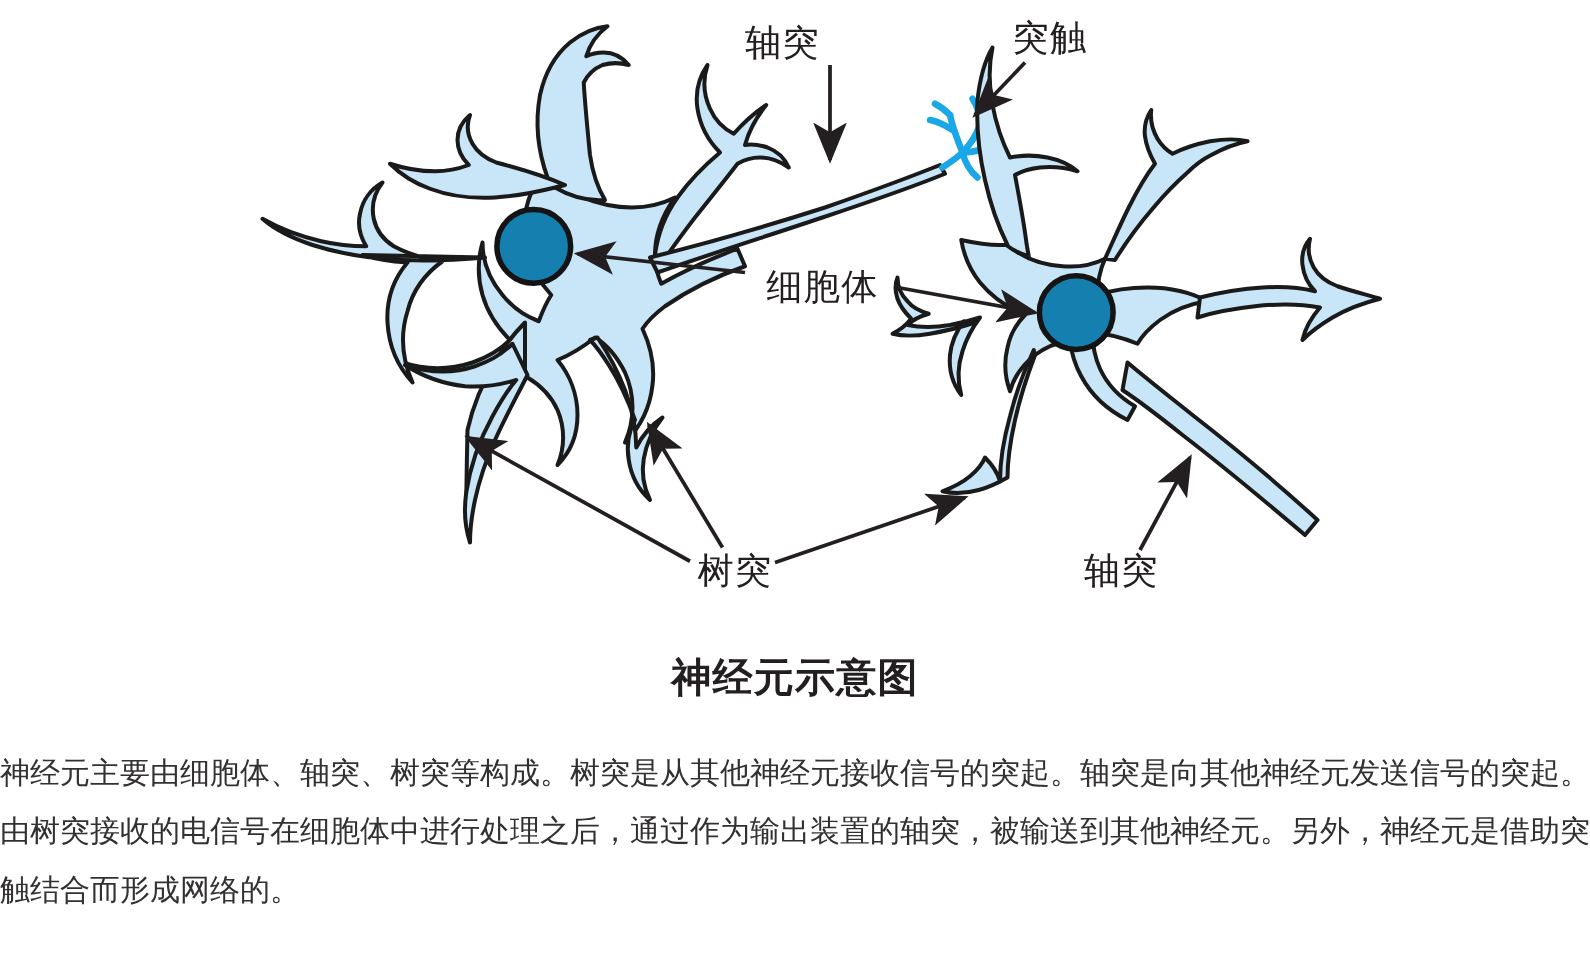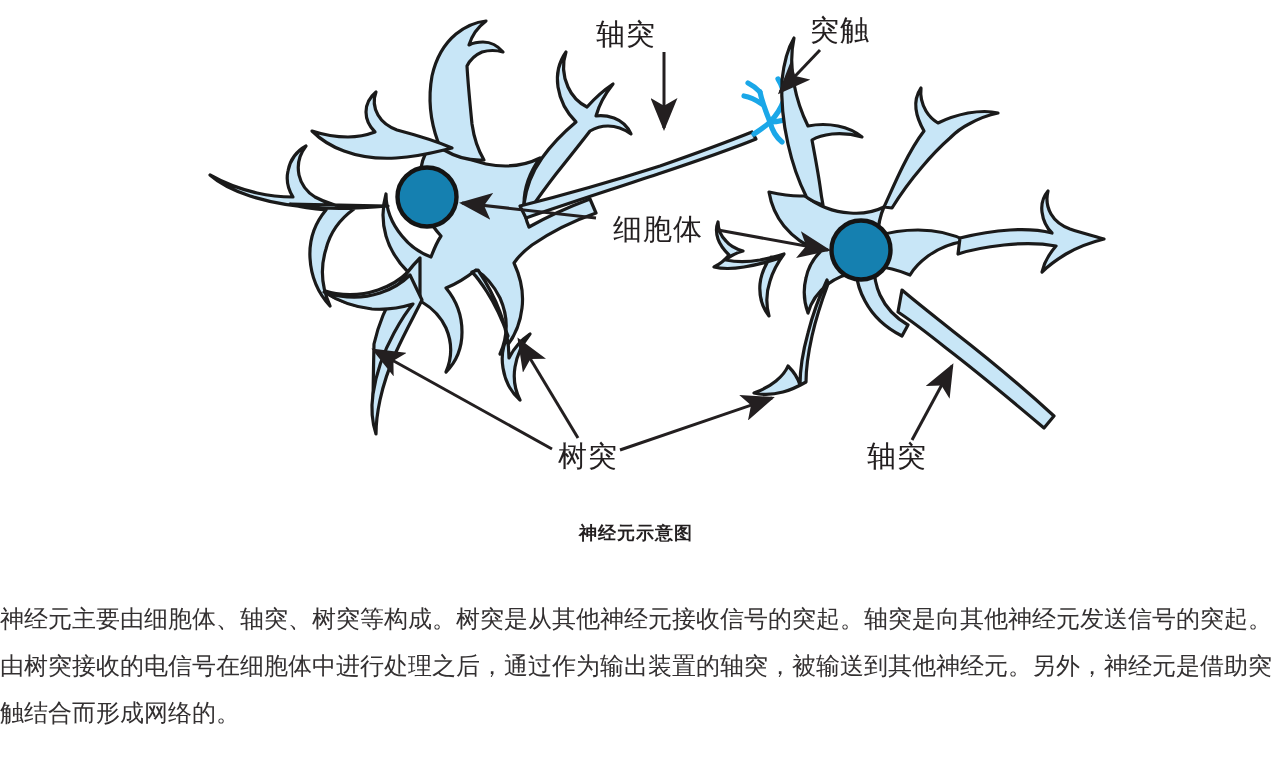--- a/index.html
+++ b/index.html
@@ -38,21 +38,21 @@
     font-size: 29px;
     fill: #231f20;
     letter-spacing: 1px;
   }
   #caption {
     position: absolute;
     left: 0;
     top: 521px;
     width: 1272px;
     text-align: center;
-    font-size: 18px;
+    font-size: 32px;
     font-weight: bold;
     letter-spacing: 1px;
     color: #231f20;
   }
   #body-text {
     position: absolute;
     left: 0;
     top: 595px;
     width: 1272px;
     font-size: 24px;

